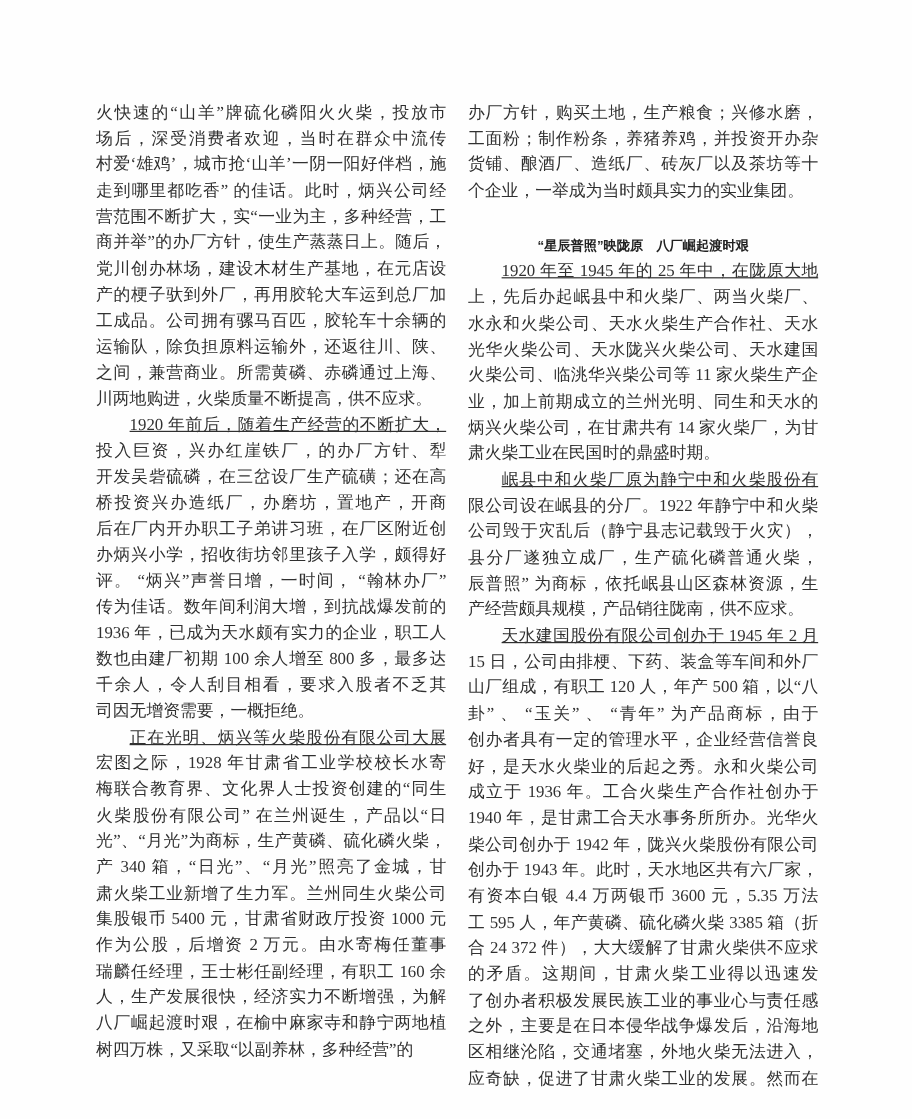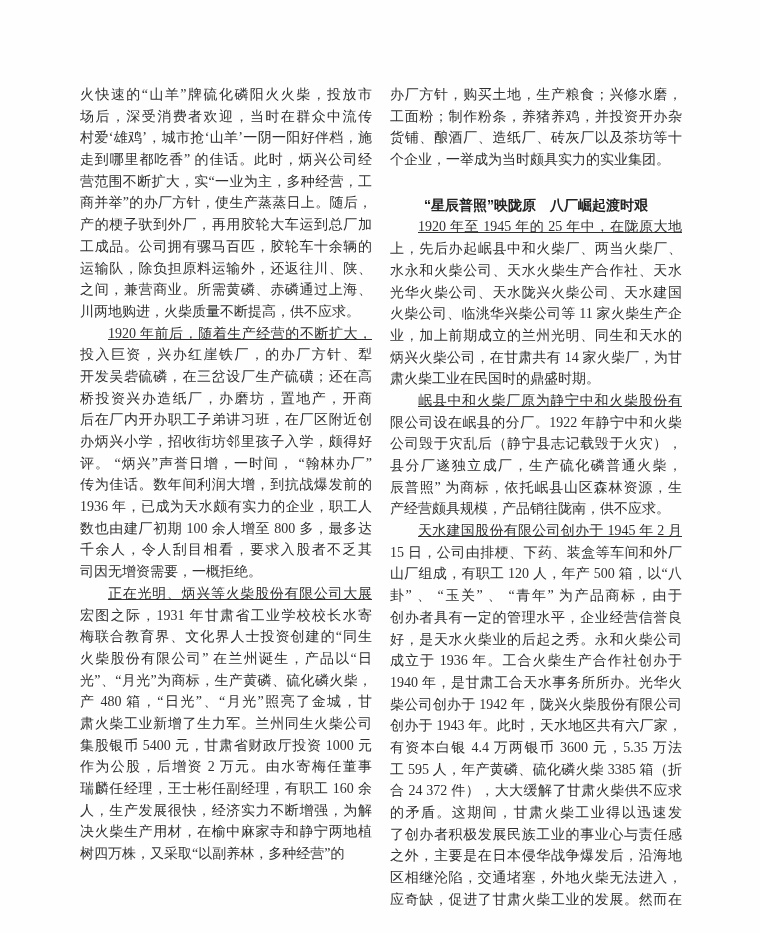--- a/index.html
+++ b/index.html
@@ -41,68 +41,69 @@
   }
   .tline.end {
     text-align-last: left;
   }
   .gap {
     height: 24px;
   }
   .heading {
     font-family: "Liberation Sans", "DejaVu Sans", sans-serif;
     font-weight: 700;
-    font-size: 14px;
+    font-size: 11px;
     line-height: 21.7px;
     height: 21.7px;
     text-align: center;
     color: #222222;
   }
 </style>
 </head>
 <body>
 
 <div class="page">
   <div class="columns">
     <div class="col">
         <div class="tline">火快速的“山羊”牌硫化磷阳火火柴，投放市</div>
         <div class="tline">场后，深受消费者欢迎，当时在群众中流传着“农</div>
         <div class="tline">村爱‘雄鸡’，城市抢‘山羊’一阴一阳好伴档，施</div>
         <div class="tline">走到哪里都吃香” 的佳话。此时，炳兴公司经</div>
         <div class="tline">营范围不断扩大，实“一业为主，多种经营，工</div>
         <div class="tline">商并举”的办厂方针，使生产蒸蒸日上。随后，在</div>
+        <div class="tline">党川创办林场，建设木材生产基地，在元店设</div>
         <div class="tline">产的梗子驮到外厂，再用胶轮大车运到总厂加</div>
         <div class="tline">工成品。公司拥有骡马百匹，胶轮车十余辆的</div>
         <div class="tline">运输队，除负担原料运输外，还返往川、陕、甘</div>
         <div class="tline">之间，兼营商业。所需黄磷、赤磷通过上海、四</div>
         <div class="tline end">川两地购进，火柴质量不断提高，供不应求。</div>
         <div class="tline indent">1920 年前后，随着生产经营的不断扩大，又</div>
         <div class="tline">投入巨资，兴办红崖铁厂，的办厂方针、犁铧；</div>
         <div class="tline">开发吴砦硫磷，在三岔设厂生产硫磺；还在高</div>
         <div class="tline">桥投资兴办造纸厂，办磨坊，置地产，开商店。随</div>
         <div class="tline">后在厂内开办职工子弟讲习班，在厂区附近创</div>
         <div class="tline">办炳兴小学，招收街坊邻里孩子入学，颇得好</div>
         <div class="tline">评。 “炳兴”声誉日增，一时间， “翰林办厂”</div>
         <div class="tline">传为佳话。数年间利润大增，到抗战爆发前的</div>
         <div class="tline">1936 年，已成为天水颇有实力的企业，职工人</div>
         <div class="tline">数也由建厂初期 100 余人增至 800 多，最多达</div>
         <div class="tline">千余人，令人刮目相看，要求入股者不乏其人，公</div>
         <div class="tline end">司因无增资需要，一概拒绝。</div>
         <div class="tline indent">正在光明、炳兴等火柴股份有限公司大展</div>
-        <div class="tline">宏图之际，1931 年甘肃省工业学校校长水寄</div>
+        <div class="tline">宏图之际，1928 年甘肃省工业学校校长水寄</div>
         <div class="tline">梅联合教育界、文化界人士投资创建的“同生</div>
         <div class="tline">火柴股份有限公司” 在兰州诞生，产品以“日</div>
         <div class="tline">光”、“月光”为商标，生产黄磷、硫化磷火柴，年</div>
-        <div class="tline">产 480 箱，“日光”、“月光”照亮了金城，甘</div>
+        <div class="tline">产 340 箱，“日光”、“月光”照亮了金城，甘</div>
         <div class="tline">肃火柴工业新增了生力军。兰州同生火柴公司</div>
         <div class="tline">集股银币 5400 元，甘肃省财政厅投资 1000 元</div>
         <div class="tline">作为公股，后增资 2 万元。由水寄梅任董事长，柳</div>
         <div class="tline">瑞麟任经理，王士彬任副经理，有职工 160 余</div>
         <div class="tline">人，生产发展很快，经济实力不断增强，为解</div>
-        <div class="tline">决火柴生产用材，在榆中麻家寺和静宁两地植</div>
+        <div class="tline">八厂崛起渡时艰，在榆中麻家寺和静宁两地植</div>
         <div class="tline end">树四万株，又采取“以副养林，多种经营”的</div>
       </div>
     <div class="col">
         <div class="tline">办厂方针，购买土地，生产粮食；兴修水磨，加</div>
         <div class="tline">工面粉；制作粉条，养猪养鸡，并投资开办杂</div>
         <div class="tline">货铺、酿酒厂、造纸厂、砖灰厂以及茶坊等十</div>
         <div class="tline end">个企业，一举成为当时颇具实力的实业集团。</div>
         <div class="gap"></div>
         <div class="heading">“星辰普照”映陇原　八厂崛起渡时艰</div>
         <div class="tline indent">1920 年至 1945 年的 25 年中，在陇原大地</div>

